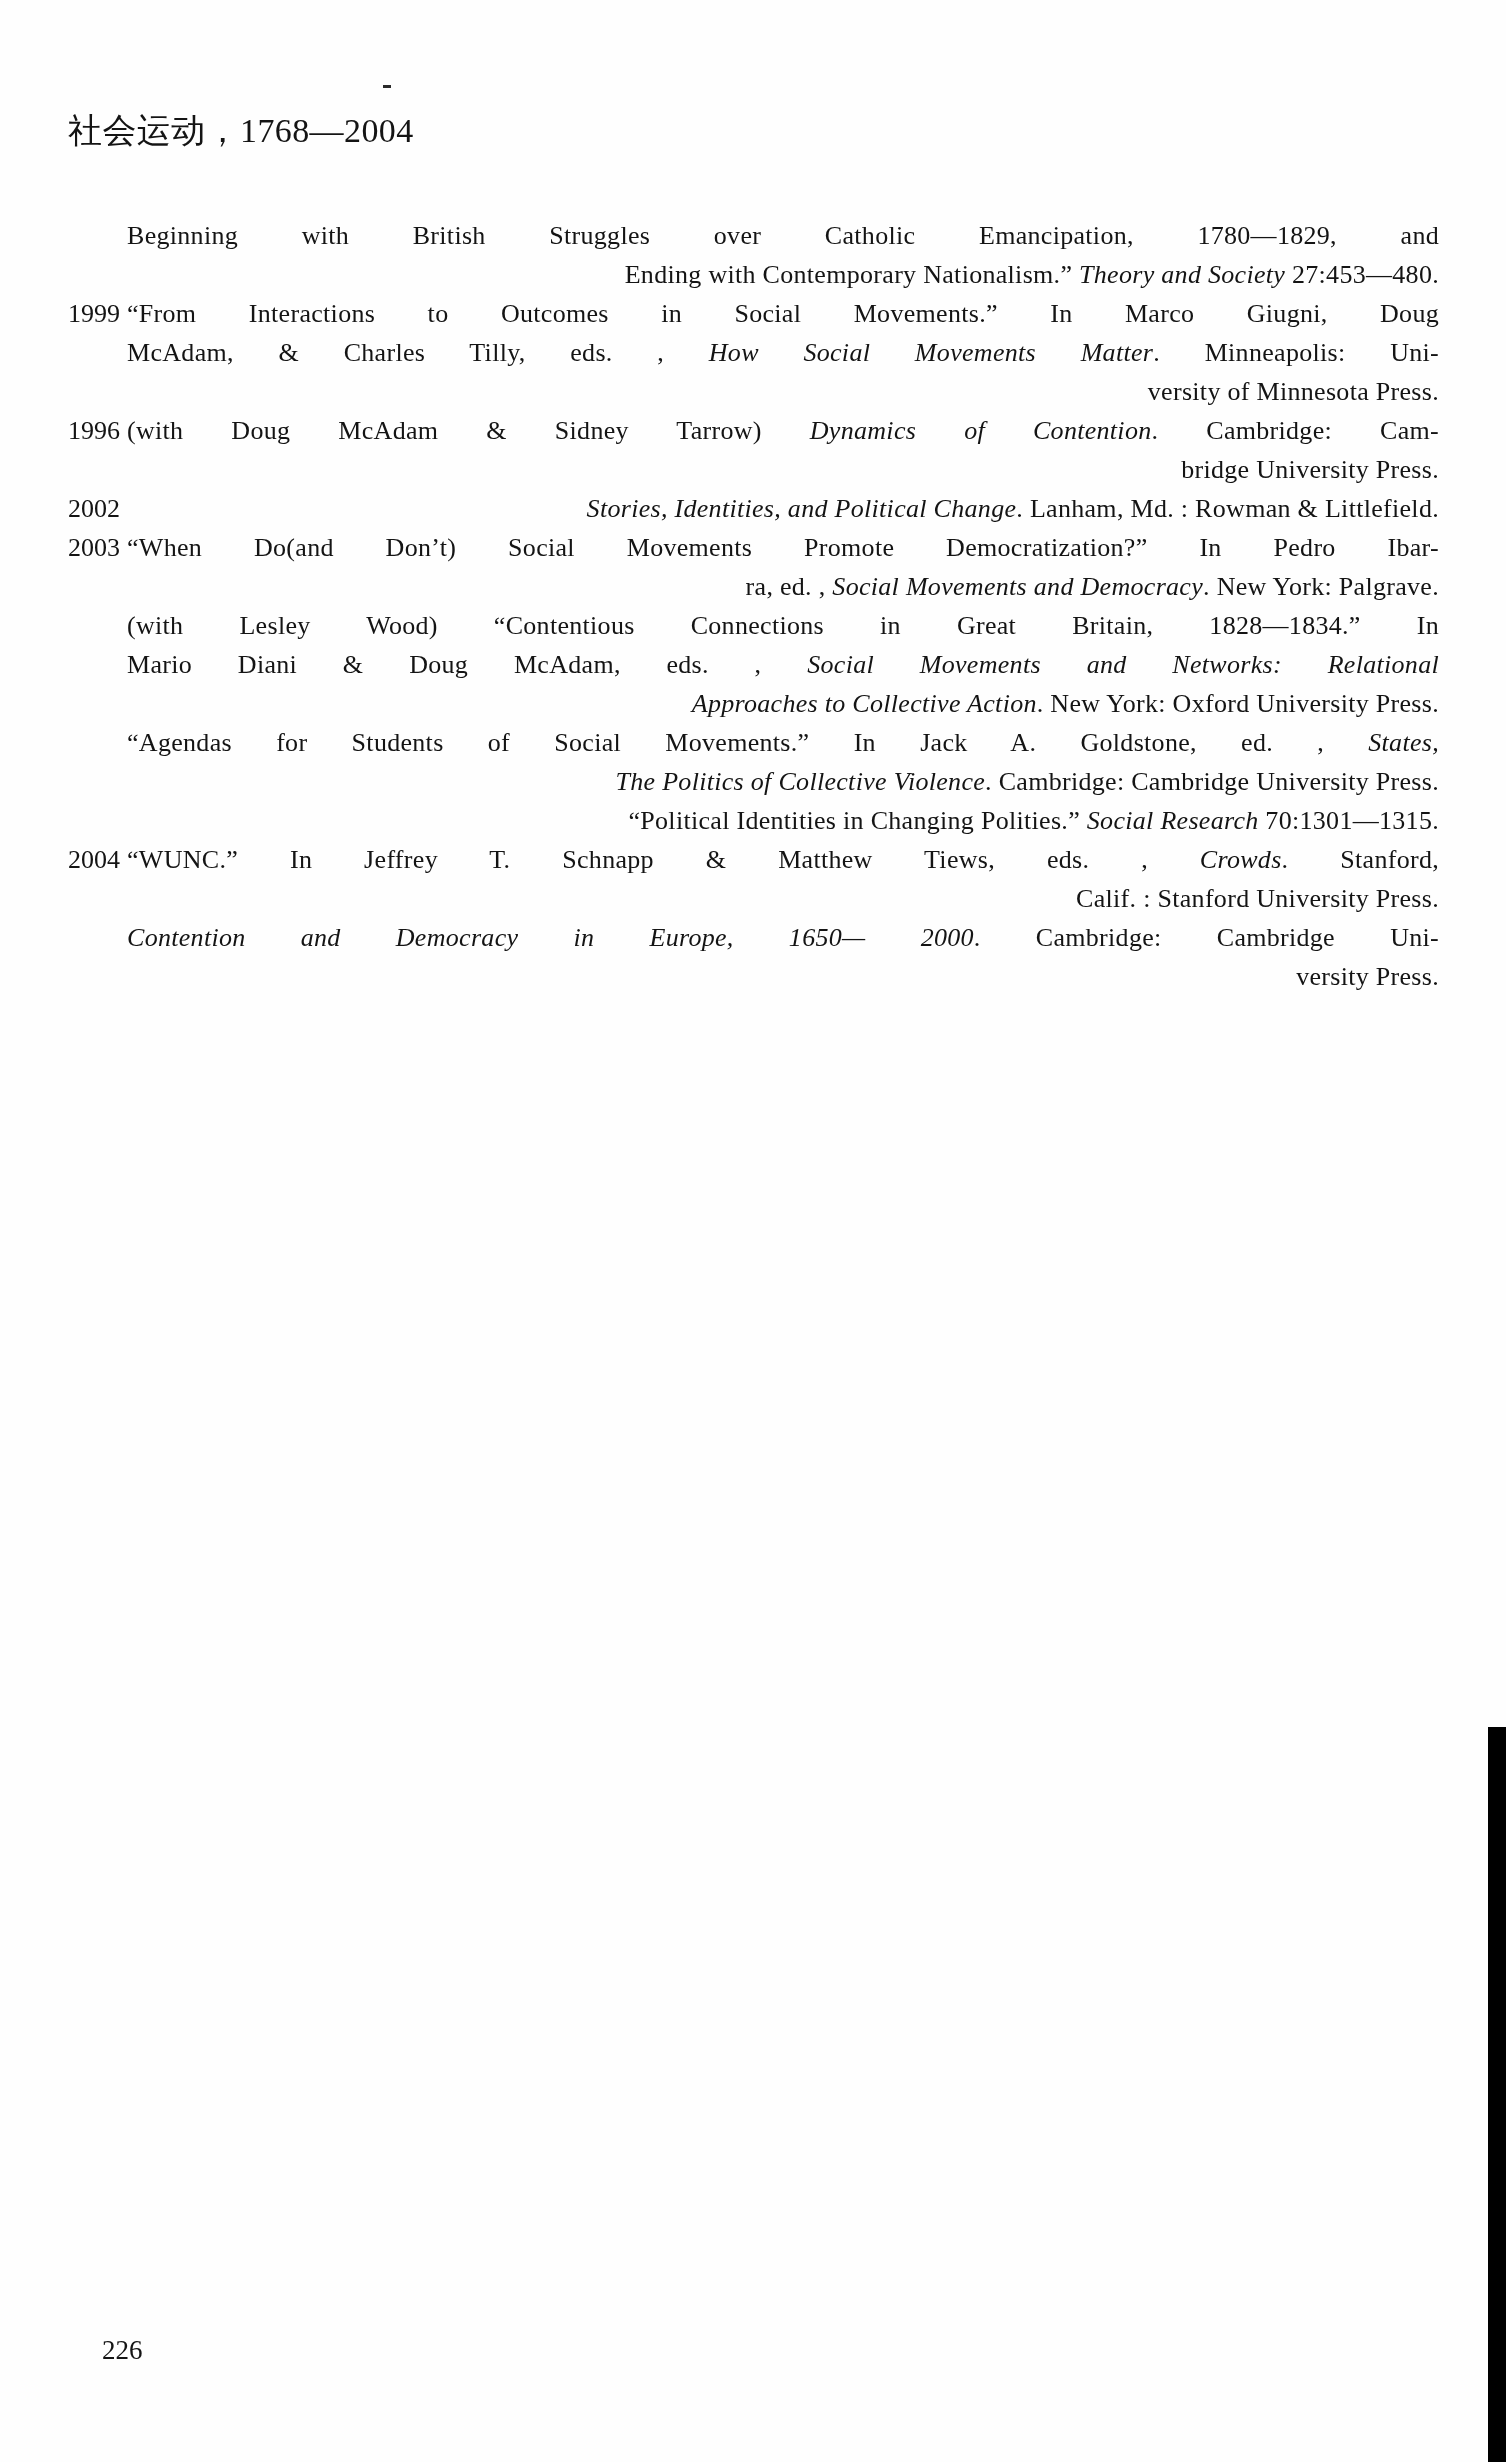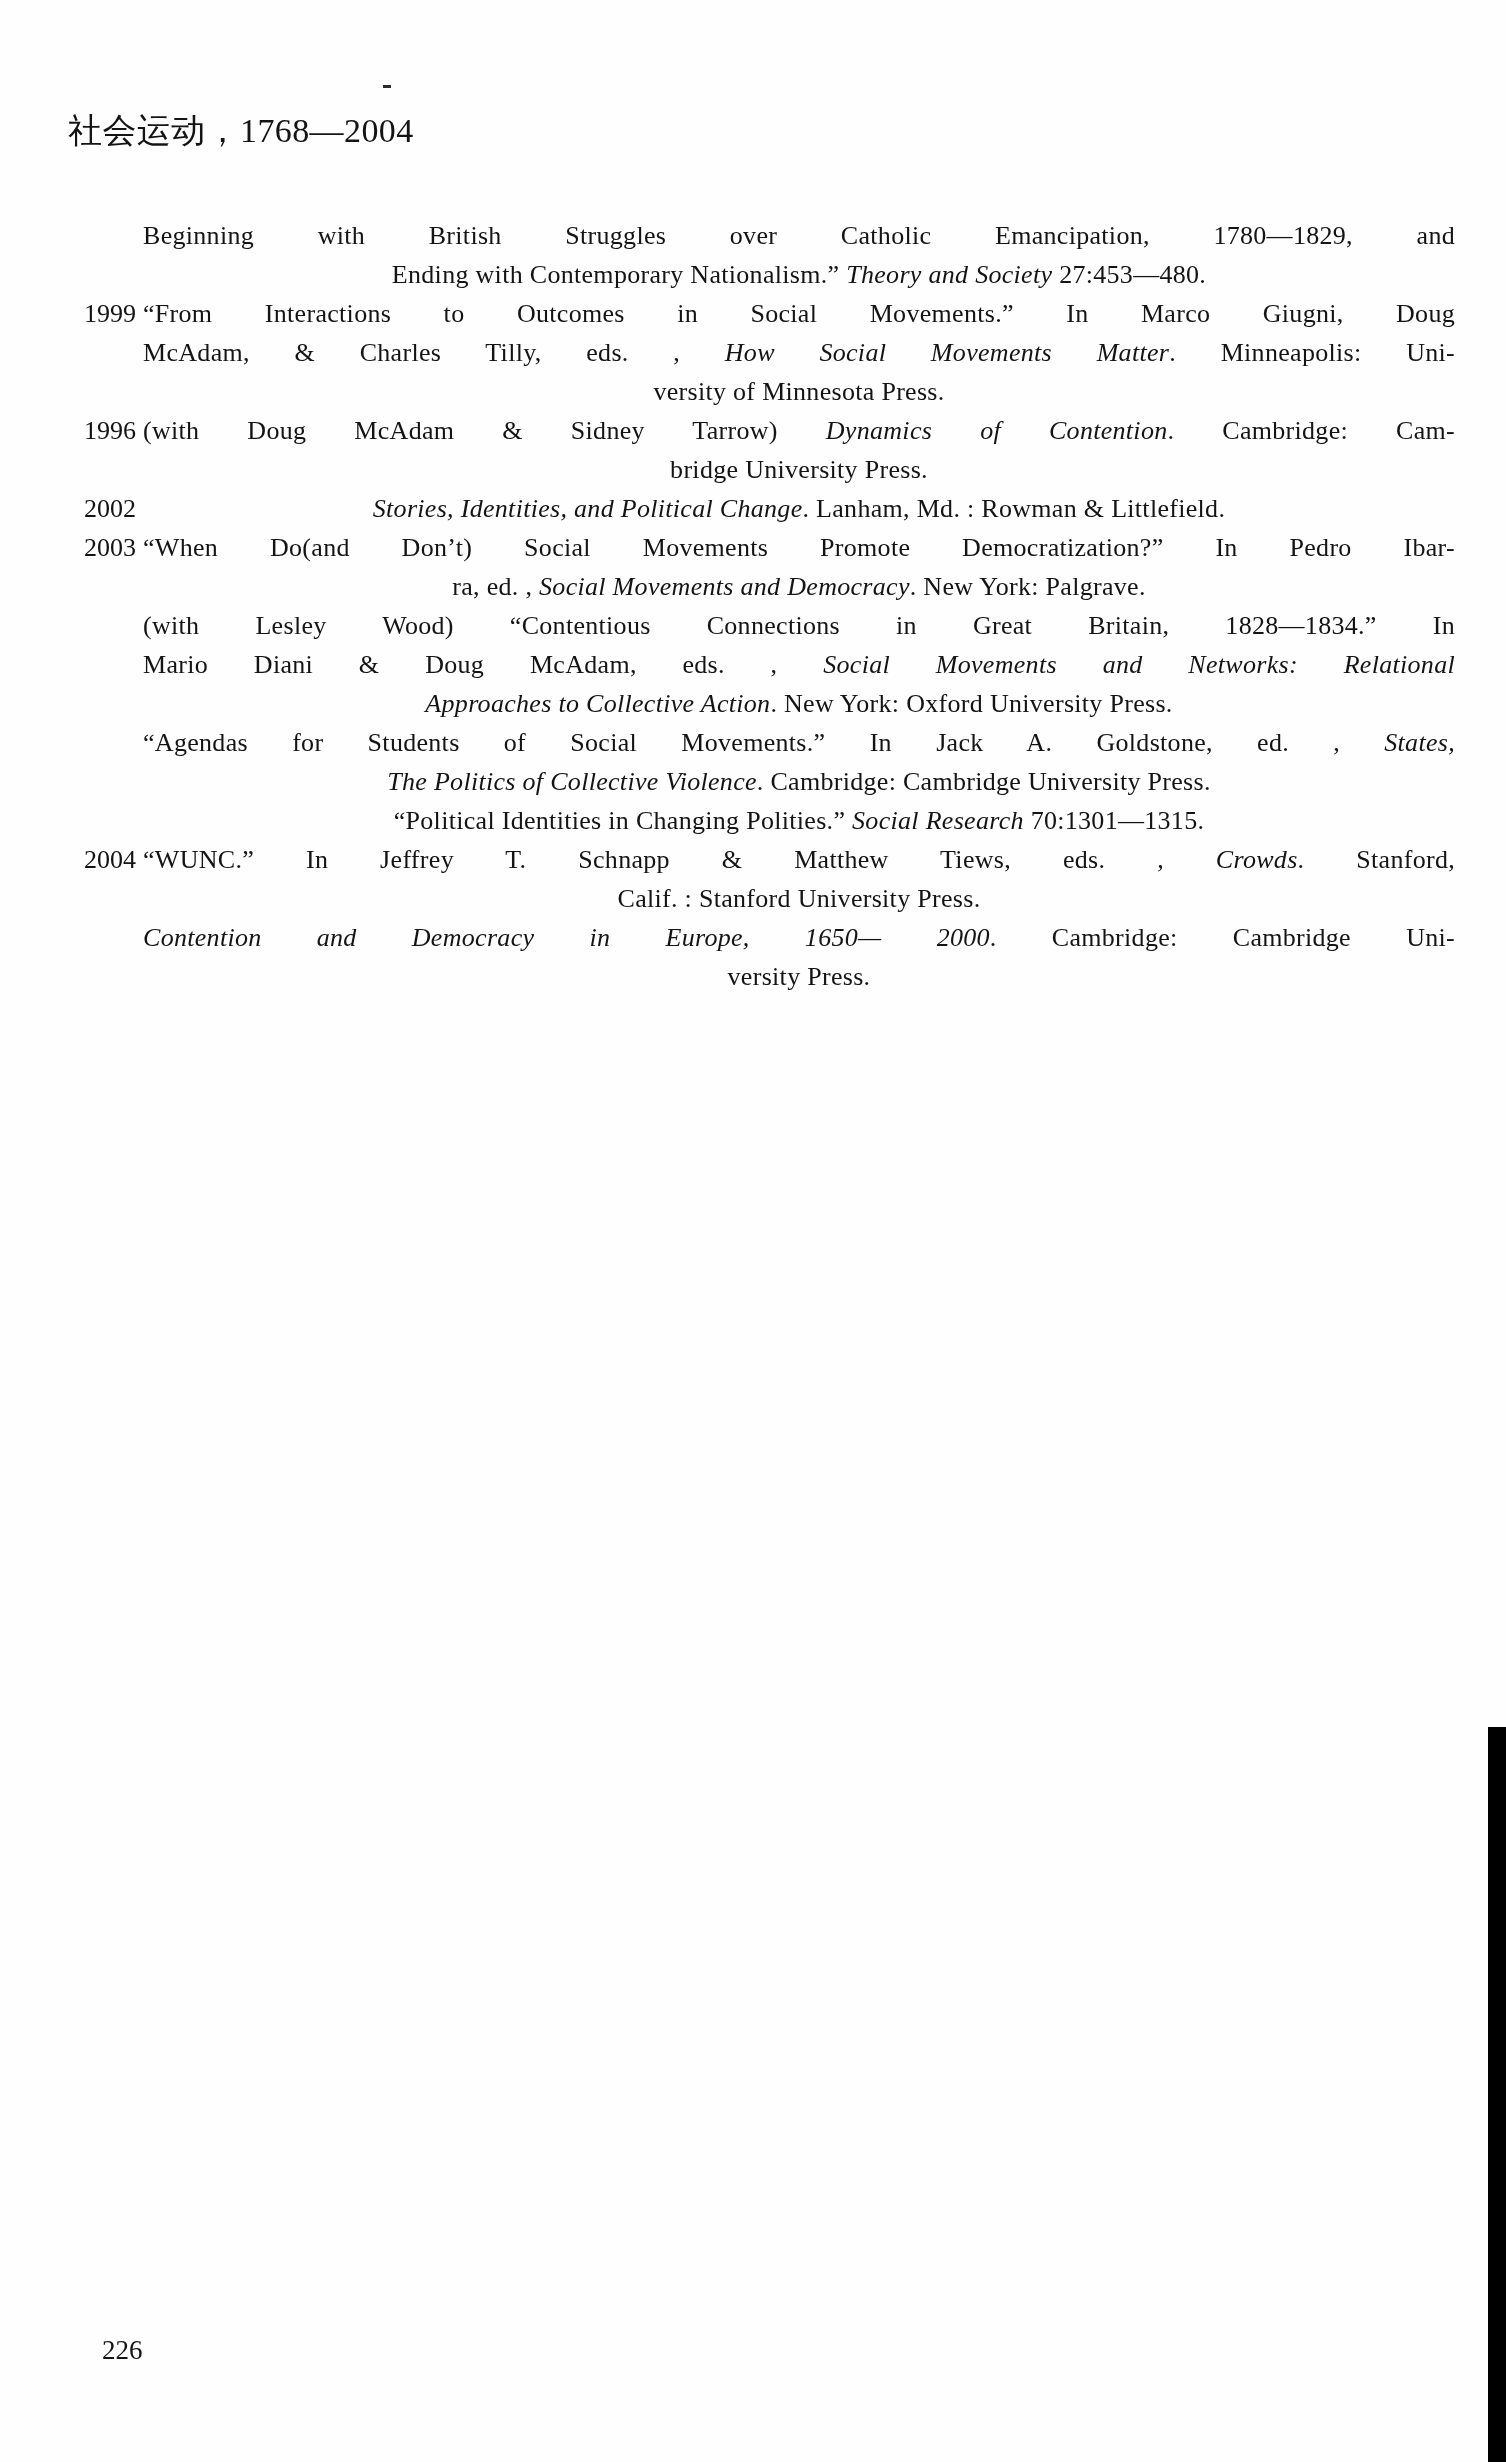--- a/index.html
+++ b/index.html
@@ -23,38 +23,38 @@
   .scan-mark {
     position: absolute;
     left: 383px;
     top: 85px;
     width: 7.6px;
     height: 2.5px;
     background: #2a2a2a;
   }
   .bib {
     position: absolute;
-    left: 84px;
+    left: 68px;
     top: 216px;
     width: 1371px;
   }
   .entry { display: flex; }
   .year {
     width: 59px;
     flex-shrink: 0;
     font-size: 26px;
     line-height: 39px;
   }
   .lines { width: 1312px; }
   .line {
     font-size: 26px;
     line-height: 39px;
     letter-spacing: 0.3px;
     white-space: normal;
-    text-align: center;
+    text-align: right;
   }
   .line.justify {
     text-align: justify;
     text-align-last: justify;
   }
   .it { font-style: italic; }
   .rm { font-style: normal; }
   .pagenum {
     position: absolute;
     left: 54px;

